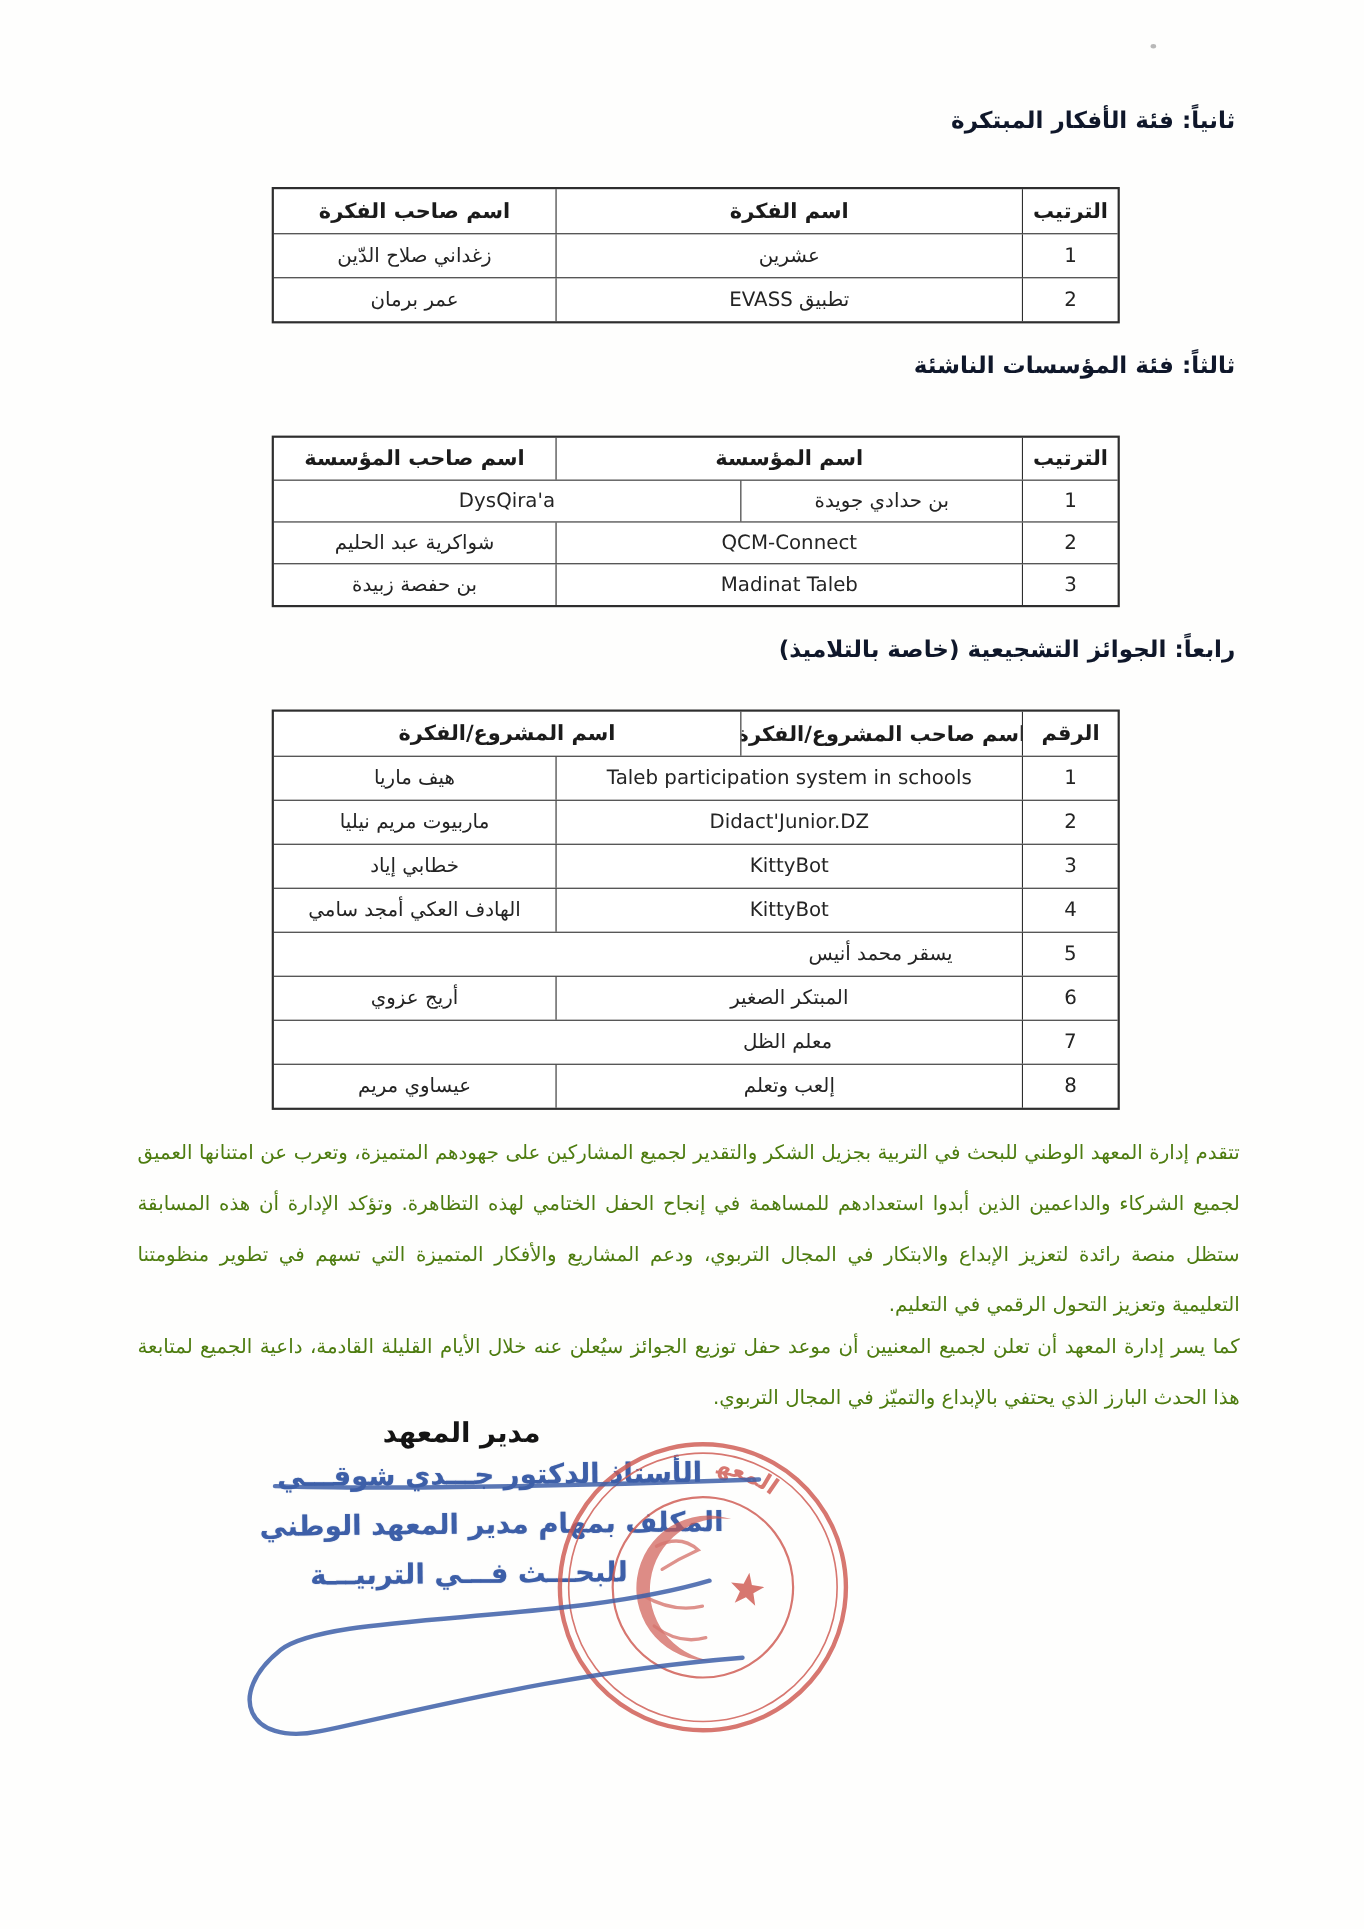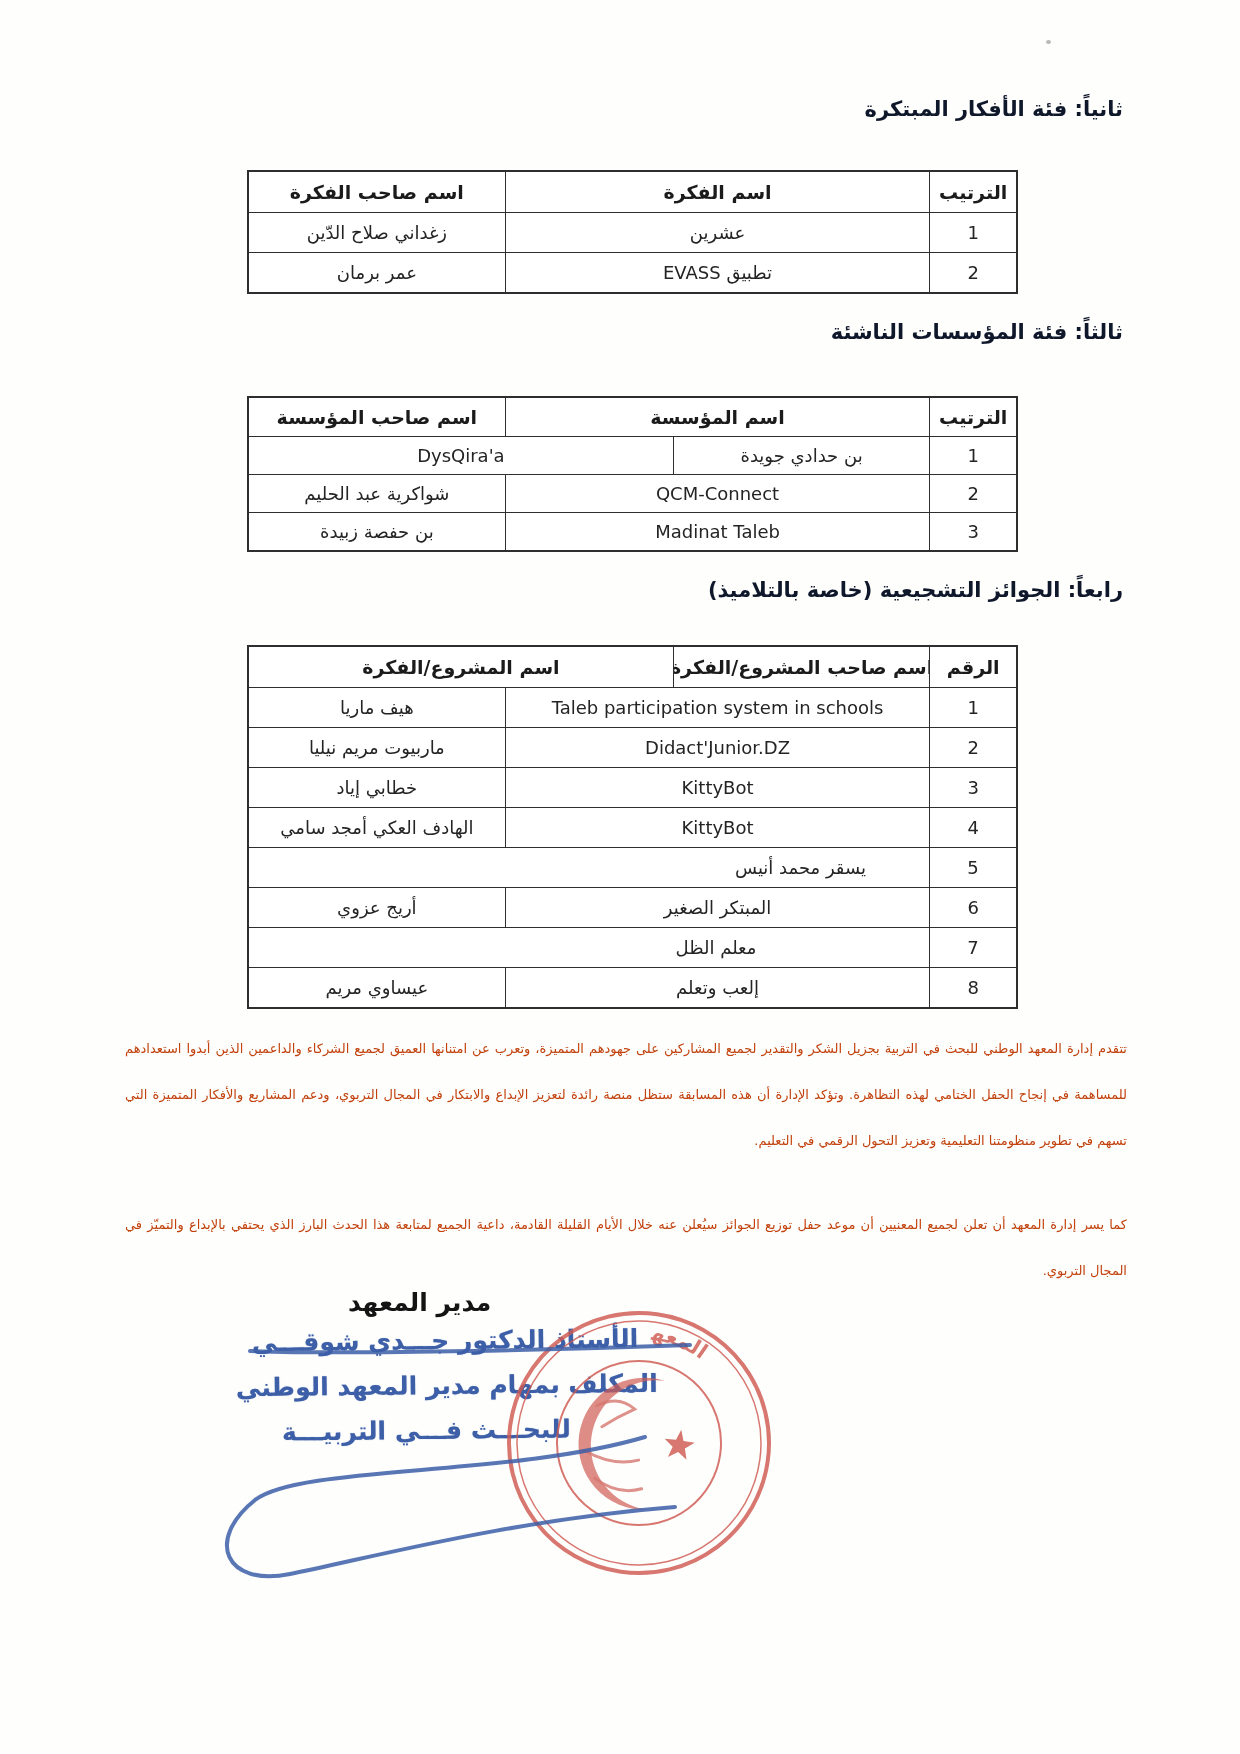--- a/index.html
+++ b/index.html
@@ -25,21 +25,21 @@
   #t2 .tr { height:38px; }
   #t3 .tr { height:40px; }
   .td { display:flex; align-items:center; justify-content:center; text-align:right;
         font-size:18px; padding:16px 8px; overflow:hidden; white-space:nowrap; }
   .td.rank { width:86px; }
   .td.name { width:427px; border-inline-start:1.5px solid #2e2e2e; }
   .td.owner { width:258px; border-inline-start:1.5px solid #2e2e2e; }
   .td.th { font-weight:bold; font-size:19px; color:#1b1b1b; }
 
   .para { position:absolute; right:113px; left:125px; text-align:justify;
-          font-size:13px; line-height:46px; color:#c2410c; }
+          font-size:18px; line-height:46px; color:#4d7c0f; }
   #p1 { top:1026px; }
   #p2 { top:1202px; }
 
   .sig-title { position:absolute; top:1288px; left:348px; font-size:25px;
                font-weight:bold; color:#141414; white-space:nowrap; }
   .sig-line { position:absolute; color:#3d5fa8; font-weight:bold; font-size:25px;
               white-space:nowrap; transform:rotate(-0.6deg); text-shadow:0 0 1px rgba(61,95,168,.55); }
   #sig1 { top:1326px; left:252px; letter-spacing:1px; }
   #sig2 { top:1371px; left:236px; }
   #sig3 { top:1416px; left:282px; letter-spacing:2px; }

